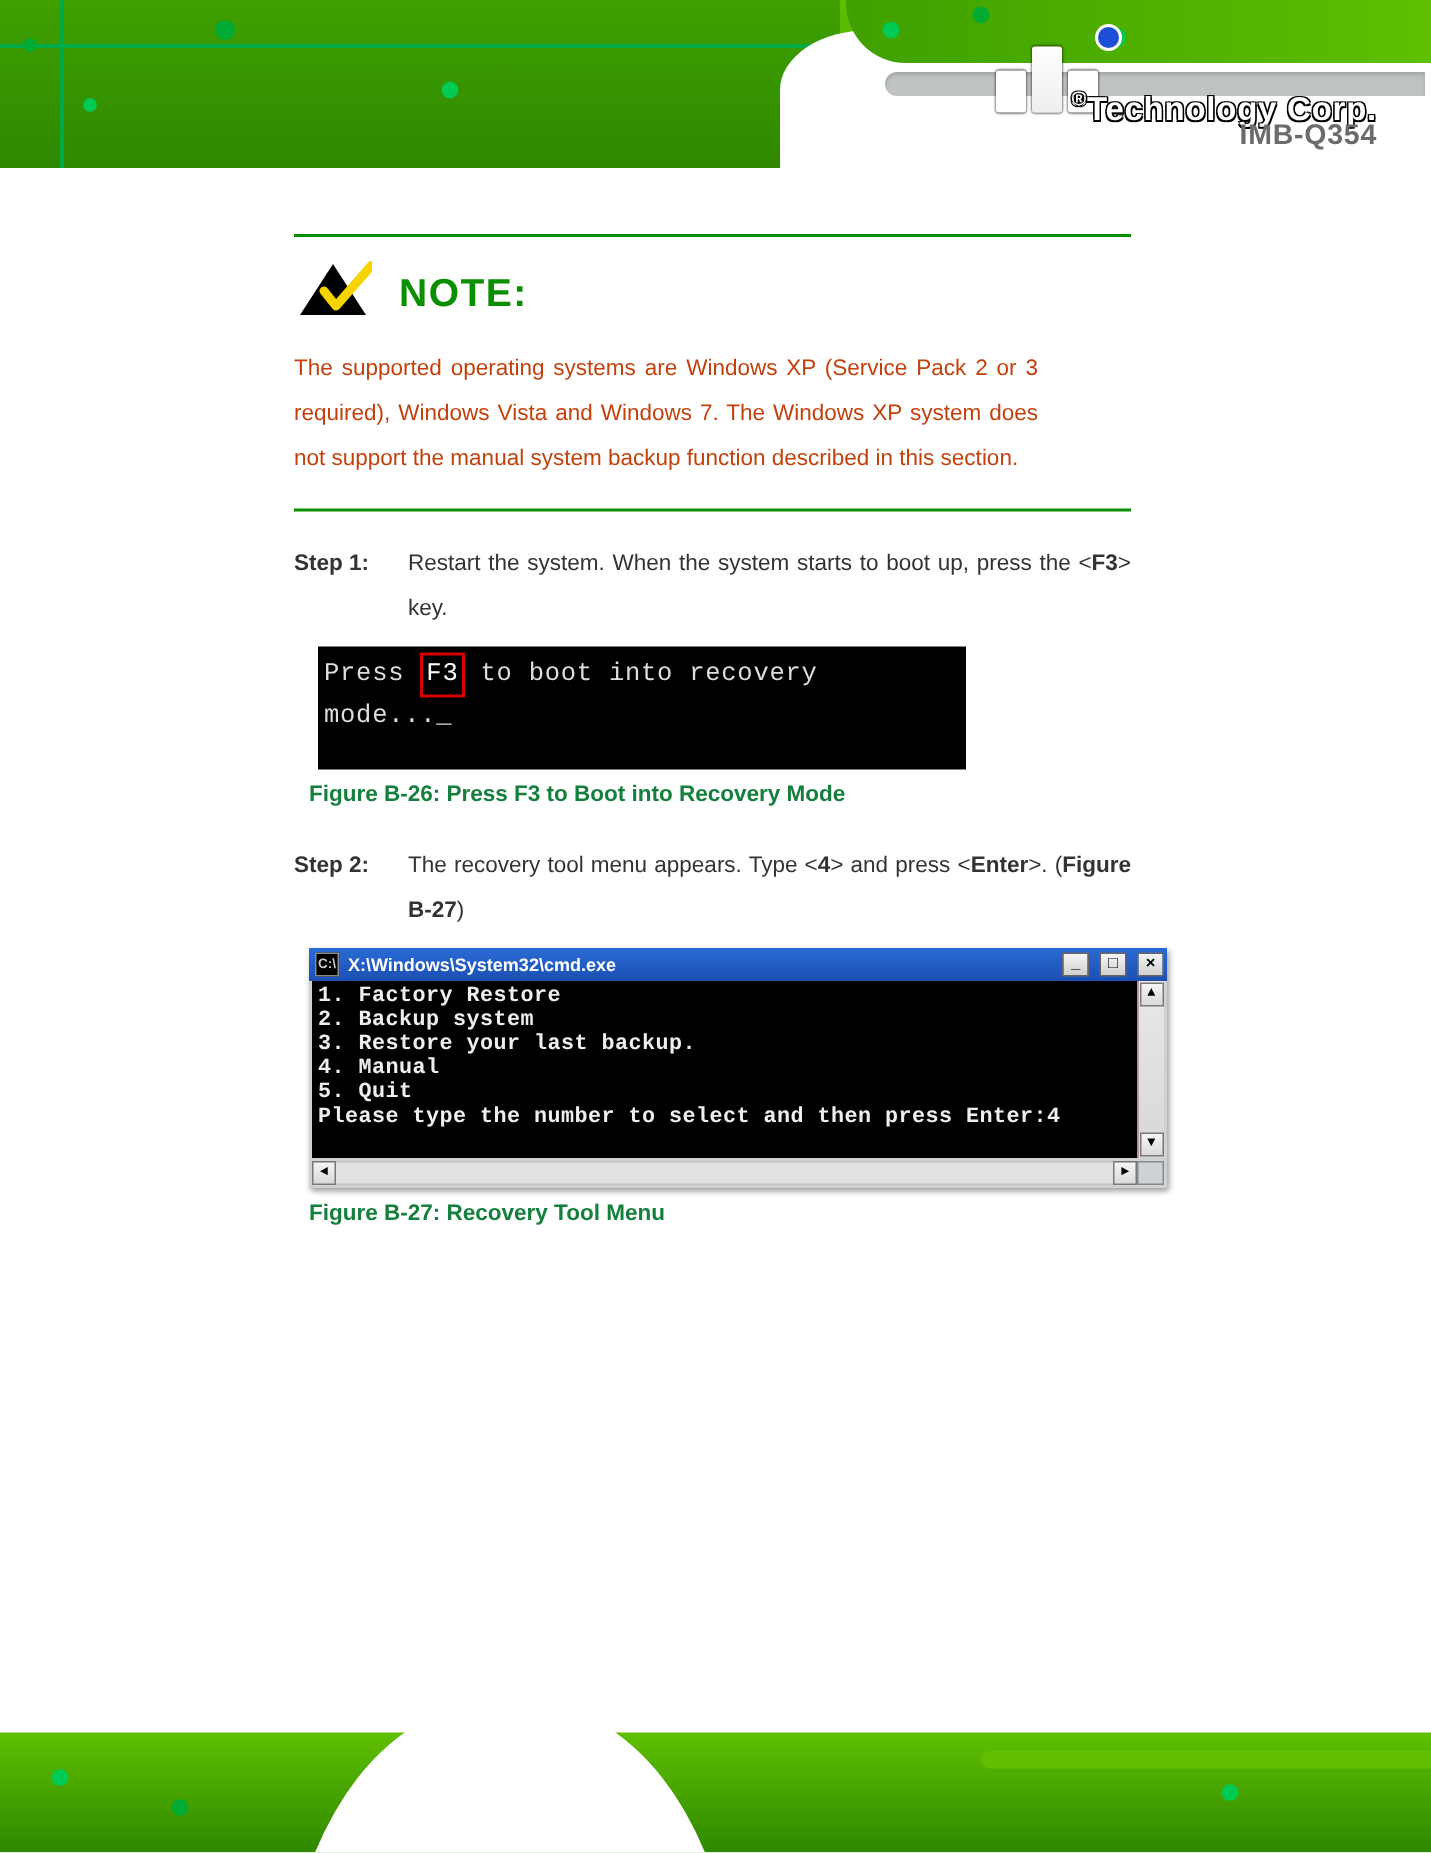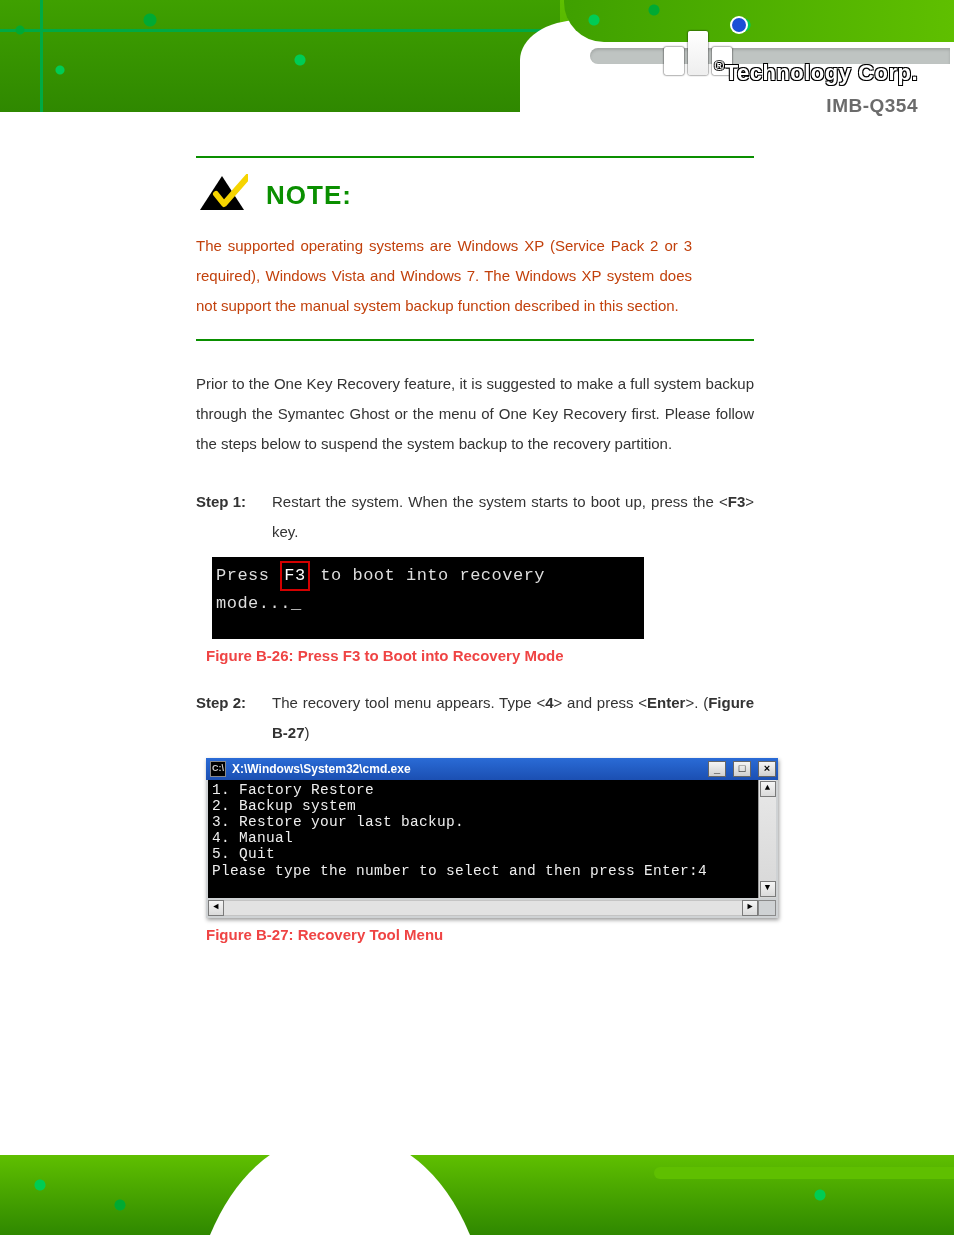--- a/index.html
+++ b/index.html
@@ -63,21 +63,21 @@
   .logo-box .b3 { height:28px; }
   .logo-box .dot { position:absolute; right:-2px; top:-2px; width:14px; height:14px; border-radius:50%; background:#1b4fd6; box-shadow:0 0 0 2px #fff; }
   .brand {
     position:absolute; right:36px; top:56px;
     color:#fff; font-weight:bold; font-size:22px;
     text-shadow: 1px 1px 0 #000, -1px -1px 0 #000, 1px -1px 0 #000, -1px 1px 0 #000;
     letter-spacing:0.5px;
   }
   .brand .reg { font-size:13px; vertical-align:top; }
   .doc-title {
-    position:absolute; right:36px; top:92px;
+    position:absolute; right:36px; top:77px;
     color:#6b6b6b; font-weight:bold; font-size:19px; letter-spacing:0.5px;
     font-family: Verdana, Arial, sans-serif;
   }
 
   
   .content {
     padding: 40px 200px 0 196px;
     width:100%;
   }
 
@@ -105,21 +105,21 @@
     background:#000; color:#ddd;
     font-family: "Courier New", monospace; font-size:17px;
     padding:4px 4px;
     position:relative;
     letter-spacing:0.5px;
   }
   .fig-dos .hl {
     display:inline-block; border:2px solid #d40000;
     padding:0 2px; color:#fff;
   }
-  .fig-caption { font-weight:bold; margin:6px 0 4px 10px; color:#ef4444; }
+  .fig-caption { font-weight:bold; margin:6px 0 4px 10px; color:#15803d; }
   .bold { font-weight:bold; }
 
   
   .cmd-window {
     margin: 10px 0 4px 10px;
     width:572px;
     box-shadow: 1px 2px 4px rgba(0,0,0,.4);
     font-family: "Courier New", monospace;
   }
   .cmd-title {
@@ -134,21 +134,21 @@
     display:flex;align-items:center;justify-content:center;font-size:9px;color:#ccc;
   }
   .cmd-title .t-text { flex:1; white-space:nowrap; }
   .cmd-title .btn {
     width:18px;height:16px;background:linear-gradient(#f5f5f5,#d0d0d0);
     border:1px solid #666; color:#000;
     display:flex;align-items:center;justify-content:center;
     font-family:Arial,sans-serif;font-size:11px;font-weight:bold;
     margin-left:1px;
   }
-  .cmd-body-wrap { display:flex; border:2px solid #cfd2d4; border-top:none; background:#ec4899;}
+  .cmd-body-wrap { display:flex; border:2px solid #cfd2d4; border-top:none; background:#ec4899;font-weight:bold;}
   .cmd-body {
     flex:1; background:#000; color:#eee;
     font-size:14.5px; line-height:1.12;
     padding:2px 4px 14px 4px;
     min-height:118px;
     white-space:pre;
     letter-spacing:0.3px;
   }
   .cmd-vscroll {
     width:18px; background:linear-gradient(#e8e8e8,#d7d7d7);
@@ -235,21 +235,20 @@
     <svg class="note-icon" viewBox="0 0 52 38">
       <polygon points="4,36 26,2 48,36" fill="#000"></polygon>
       <polyline points="20,20 28,30 56,-2" fill="none" stroke="#f6d400" stroke-width="6" stroke-linecap="round" stroke-linejoin="round"></polyline>
     </svg>
     <div class="note-title">NOTE:</div>
   </div>
   <div class="note-body">The supported operating systems are Windows XP (Service Pack 2 or 3 required), Windows Vista and Windows 7. The Windows XP system does not support the manual system backup function described in this section.</div>
 
   <hr class="hr-green">
 
-  <div class="para">Prior to the One Key Recovery feature, it is suggested to make a full system backup through the Symantec Ghost or the menu of One Key Recovery first. Please follow the steps below to suspend the system backup to the recovery partition.</div>
 
   <div class="step">
     <div class="label">Step 1:</div>
     <div class="body">
       <span>Restart the system. When the system starts to boot up, press the &lt;</span><span class="bold">F3</span><span>&gt; key.</span>
     </div>
   </div>
 
   <div class="fig-dos">
     <span>Press </span><span class="hl">F3</span><span> to boot into recovery mode..._</span>

